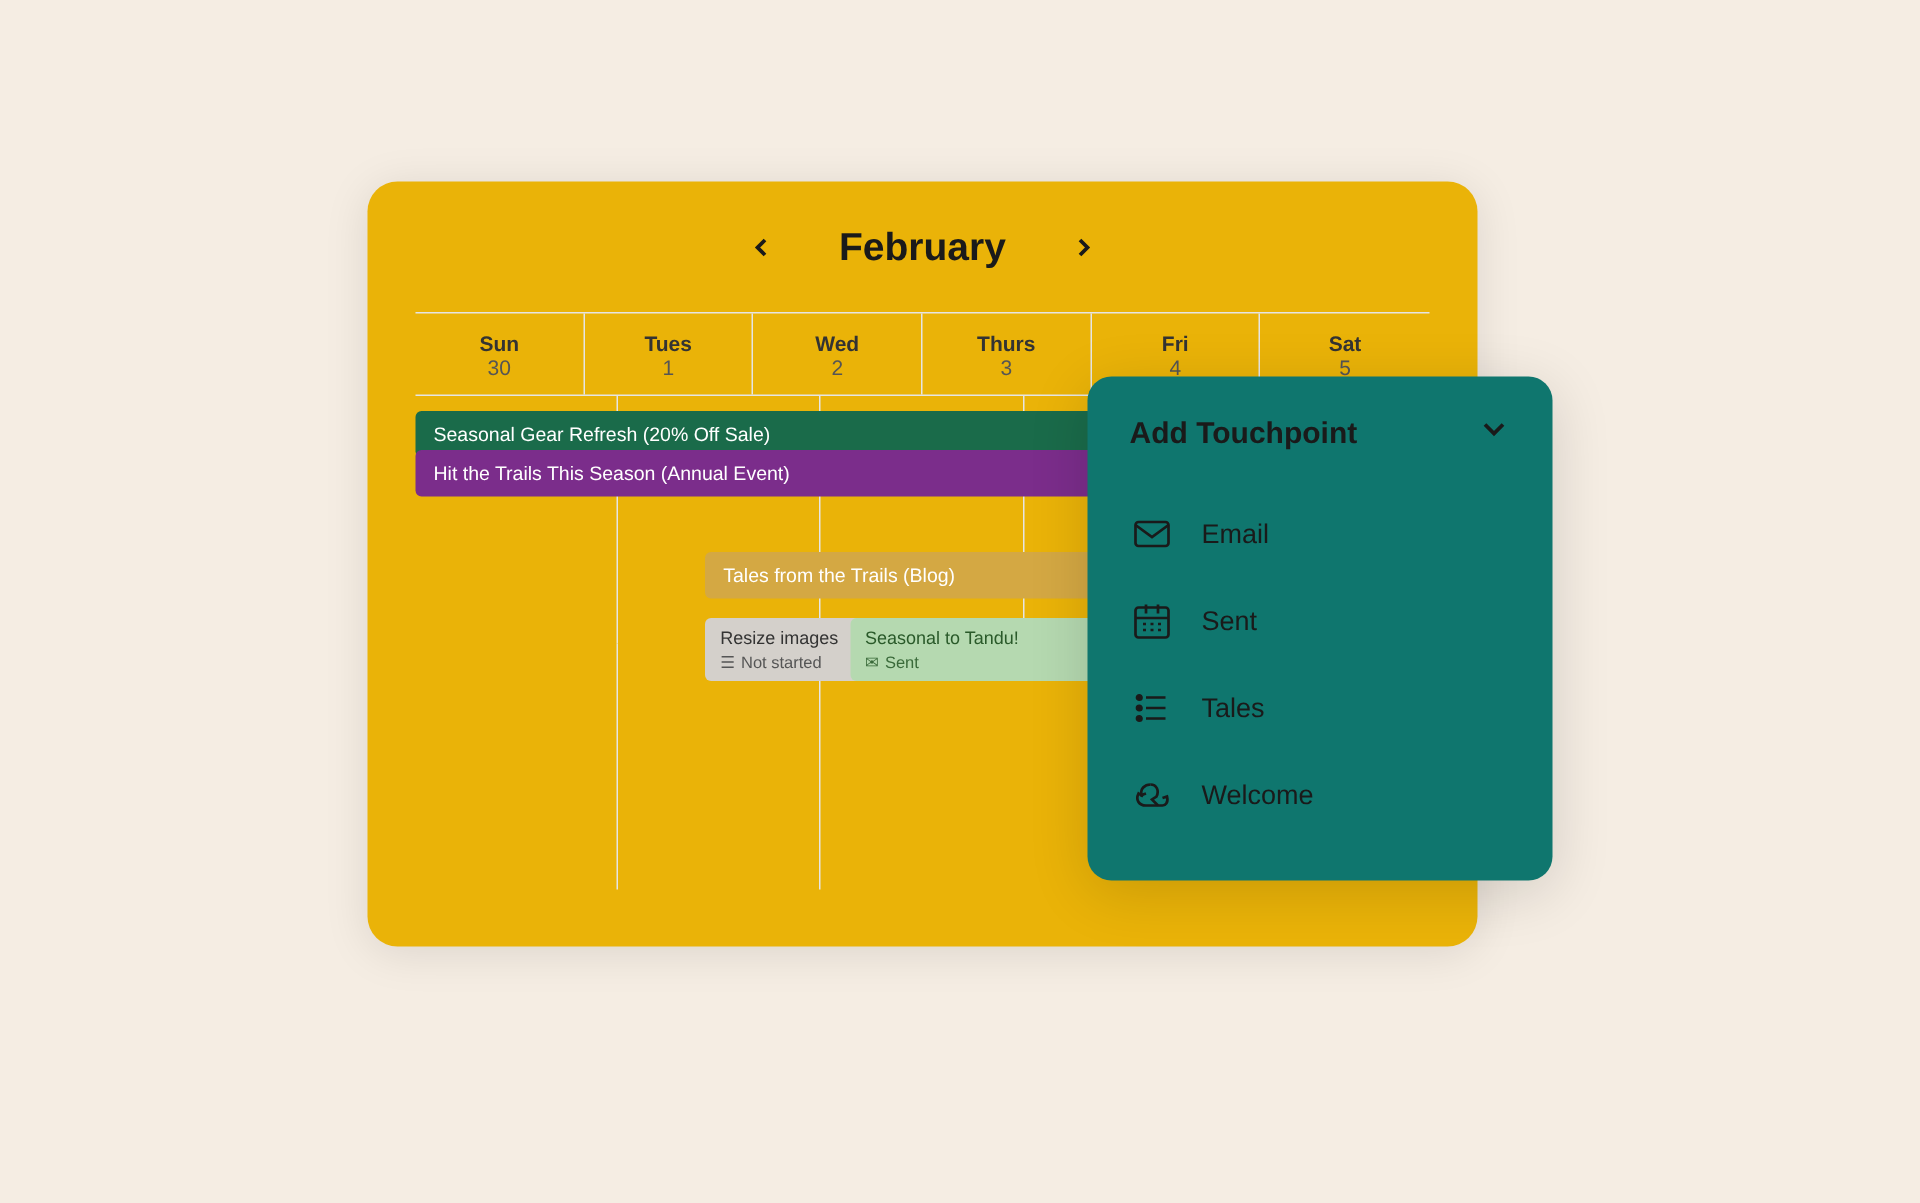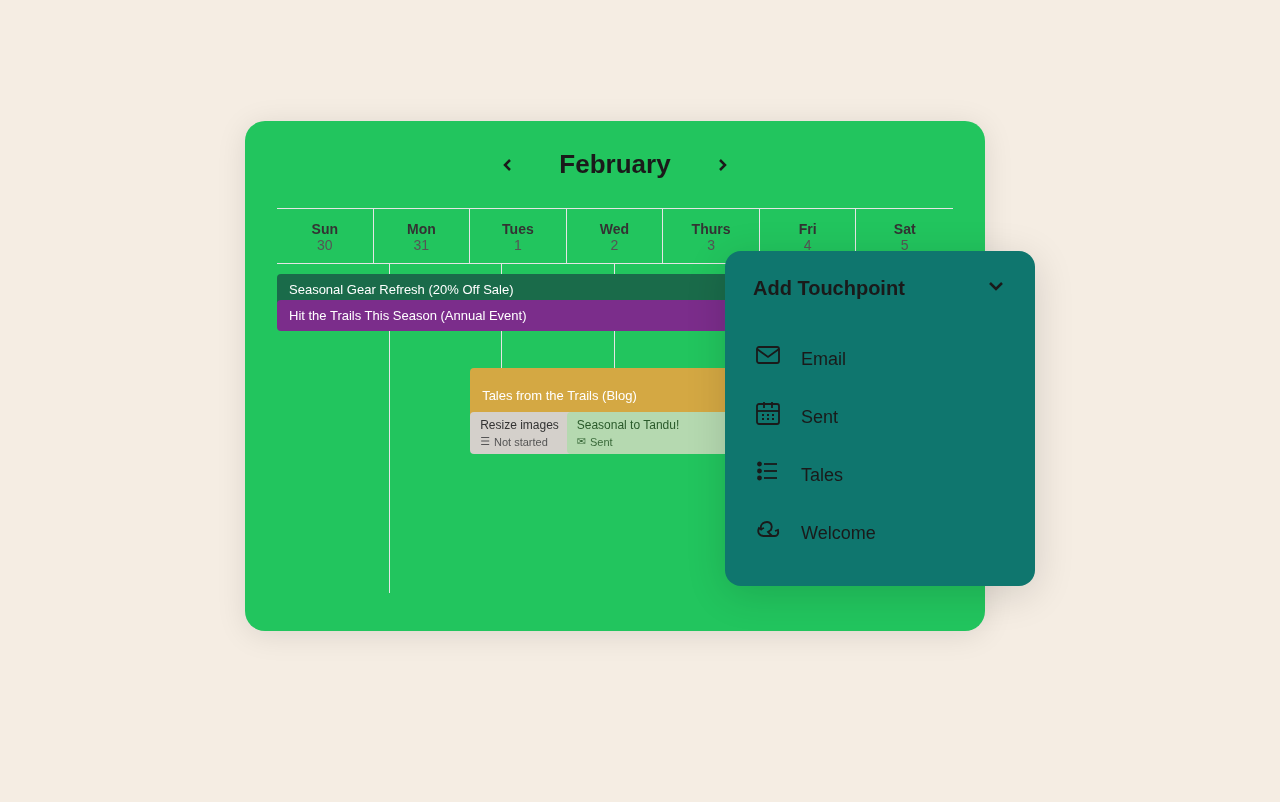--- a/index.html
+++ b/index.html
@@ -21,21 +21,21 @@
       height: 560px;
     }
 
     
     .calendar-card {
       position: absolute;
       top: 0;
       left: 0;
       width: 740px;
       height: 510px;
-      background: #22c55e;
+      background: #eab308;
       border-radius: 20px;
       box-shadow: 0 4px 30px rgba(0,0,0,0.10);
       padding: 28px 32px 24px 32px;
       overflow: hidden;
     }
 
     
     .calendar-header {
       display: flex;
       align-items: center;
@@ -66,21 +66,21 @@
       width: 14px;
       height: 14px;
       stroke: #1a1a1a;
       stroke-width: 2.5;
       fill: none;
     }
 
     
     .days-header {
       display: grid;
-      grid-template-columns: repeat(7, 1fr);
+      grid-template-columns: repeat(6, 1fr);
       border-top: 1px solid #e5e5e5;
     }
 
     .day-col {
       text-align: center;
       padding: 12px 0 10px 0;
       border-right: 1px solid #e5e5e5;
     }
 
     .day-col:last-child {
@@ -97,21 +97,21 @@
     .day-number {
       font-size: 14px;
       color: #555;
       display: block;
       margin-top: 0;
     }
 
     
     .events-area {
       display: grid;
-      grid-template-columns: repeat(6, 1fr);
+      grid-template-columns: repeat(5, 1fr);
       border-top: 1px solid #e5e5e5;
       position: relative;
       height: 330px;
     }
 
     .events-area .grid-col {
       border-right: 1px solid #e5e5e5;
       height: 100%;
     }
 
@@ -161,21 +161,21 @@
     
     .event-tales {
       position: absolute;
       top: 104px;
       left: calc(2 * (100% / 7));
       width: calc(3.5 * (100% / 7));
       background: #d4a843;
       color: #fff;
       font-size: 13px;
       font-weight: 500;
-      padding: 20px 12px;
+      padding: 8px 12px;
       border-radius: 4px;
     }
 
     
     .event-resize {
       position: absolute;
       top: 148px;
       left: calc(2 * (100% / 7));
       width: calc(1.9 * (100% / 7));
       background: #d4d0cb;
@@ -244,21 +244,21 @@
       color: #1a1a1a;
     }
 
     .chevron-icon {
       color: #1a1a1a;
       font-size: 20px;
     }
 
     .dropdown-item {
       display: flex;
-      align-items: flex-end;
+      align-items: center;
       gap: 18px;
       padding: 14px 0;
       cursor: pointer;
       border: none;
       background: none;
       width: 100%;
       text-align: left;
     }
 
     .dropdown-item-icon {
@@ -302,24 +302,20 @@
         <svg viewBox="0 0 14 14">
             <polyline points="5,2 10,7 5,12"></polyline>
           </svg>
       </button>
     </div>
 
     <div class="days-header">
       <div class="day-col">
         <span class="day-name">Sun</span>
         <span class="day-number">30</span>
-      </div>
-      <div class="day-col">
-        <span class="day-name">Mon</span>
-        <span class="day-number">31</span>
       </div>
       <div class="day-col">
         <span class="day-name">Tues</span>
         <span class="day-number">1</span>
       </div>
       <div class="day-col">
         <span class="day-name">Wed</span>
         <span class="day-number">2</span>
       </div>
       <div class="day-col">

